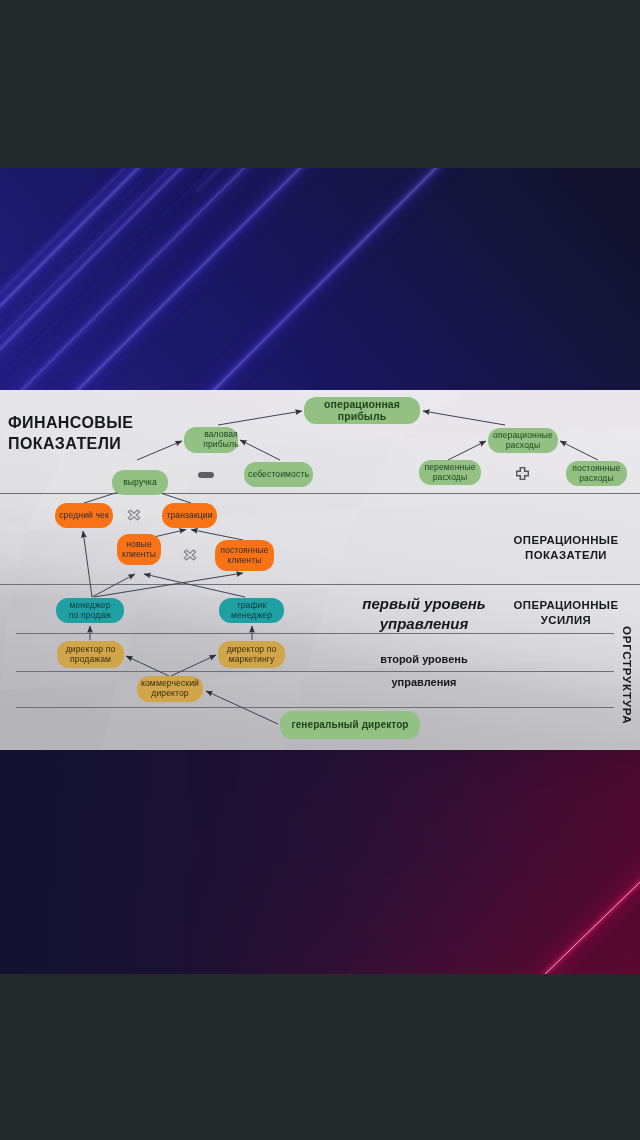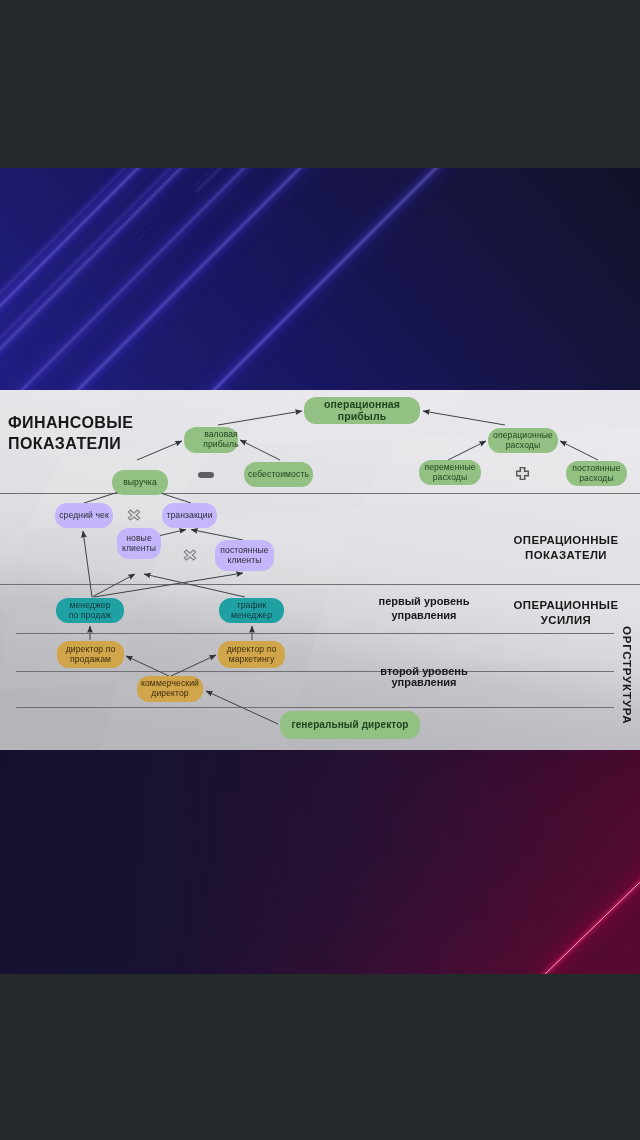--- a/index.html
+++ b/index.html
@@ -13,21 +13,21 @@
 
   #diagram{position:absolute;left:0;top:222px;width:640px;height:360px;overflow:hidden;background:#e9e9ec;}
   .facet{position:absolute;left:0;top:0;}
   #dg-svg{position:absolute;left:0;top:0;}
   .band-line{position:absolute;height:1px;background:#6e7075;}
 
   .node{position:absolute;box-sizing:border-box;display:flex;align-items:center;
         justify-content:center;text-align:center;border-radius:12px;
         letter-spacing:.1px;line-height:1.14;white-space:pre-line;}
   .green{background:#93c184;color:#20441c;}
-  .grey{background:#c4b5fd;color:#2d2d32;}
+  .grey{background:#f97316;color:#2d2d32;}
   .teal{background:#1fa1a4;color:#10363a;}
   .amber{background:#d1a549;color:#3b2d0f;}
 
   .hdr{position:absolute;font-weight:bold;color:#17181a;letter-spacing:.4px;
        text-align:center;line-height:1.3;}
   .bandlbl{position:absolute;font-weight:bold;color:#17181a;text-align:center;line-height:1.3;}
   .vlabel{position:absolute;font-weight:bold;color:#17181a;letter-spacing:1.2px;white-space:nowrap;}
   .op{position:absolute;display:flex;align-items:center;justify-content:center;}
 </style>
 </head>
@@ -182,25 +182,25 @@
         <div>ПОКАЗАТЕЛИ</div>
       </div>
 
       <div class="hdr" style="left:466px;top:208px;width:200px;font-size:11.4px;">
         <div>ОПЕРАЦИОННЫЕ</div>
         <div>УСИЛИЯ</div>
       </div>
 
       <div class="vlabel" style="left:633px;top:236px;font-size:11.6px;line-height:1;letter-spacing:0.7px;transform:rotate(90deg);transform-origin:0 0;">ОРГСТРУКТУРА</div>
 
-      <div class="bandlbl" style="left:324px;top:204px;width:200px;font-size:11px;">
+      <div class="bandlbl" style="left:324px;top:204px;width:200px;font-size:15px;font-style:italic;">
         <div>первый уровень</div>
         <div>управления</div>
       </div>
-      <div class="bandlbl" style="left:324px;top:274px;width:200px;font-size:11px;">
+      <div class="bandlbl" style="left:324px;top:262px;width:200px;font-size:11px;">
         <div>второй уровень</div>
       </div>
       <div class="bandlbl" style="left:324px;top:285px;width:200px;font-size:11px;">
         <div>управления</div>
       </div>
 
       <div class="node green" style="left:304px;top:7px;width:116px;height:27px;font-size:10.5px;font-weight:bold;">операционная
 прибыль</div>
       <div class="node green" style="left:184px;top:37px;width:54px;height:26px;font-size:8.6px;padding-left:20px;">валовая
 прибыль</div>
@@ -208,21 +208,21 @@
       <div class="node green" style="left:244px;top:72px;width:69px;height:25px;font-size:8.6px;">себестоимость</div>
       <div class="node green" style="left:488px;top:38px;width:70px;height:25px;font-size:8.6px;">операционные
 расходы</div>
       <div class="node green" style="left:419px;top:70px;width:62px;height:25px;font-size:8.6px;">переменные
 расходы</div>
       <div class="node green" style="left:566px;top:71px;width:61px;height:25px;font-size:8.6px;">постоянные
 расходы</div>
 
       <div class="node grey" style="left:55px;top:113px;width:58px;height:25px;font-size:8.6px;">средний чек</div>
       <div class="node grey" style="left:162px;top:113px;width:55px;height:25px;font-size:8.6px;">транзакции</div>
-      <div class="node grey" style="left:117px;top:138px;width:44px;height:31px;font-size:8.6px;">новые
+      <div class="node grey" style="left:117px;top:144px;width:44px;height:31px;font-size:8.6px;">новые
 клиенты</div>
       <div class="node grey" style="left:215px;top:150px;width:59px;height:31px;font-size:8.6px;">постоянные
 клиенты</div>
 
       <div class="node teal" style="left:56px;top:208px;width:68px;height:25px;font-size:8.6px;">менеджер
 по продаж</div>
       <div class="node teal" style="left:219px;top:208px;width:65px;height:25px;font-size:8.6px;">трафик
 менеджер</div>
 
       <div class="node amber" style="left:57px;top:251px;width:67px;height:27px;font-size:8.6px;">директор по

